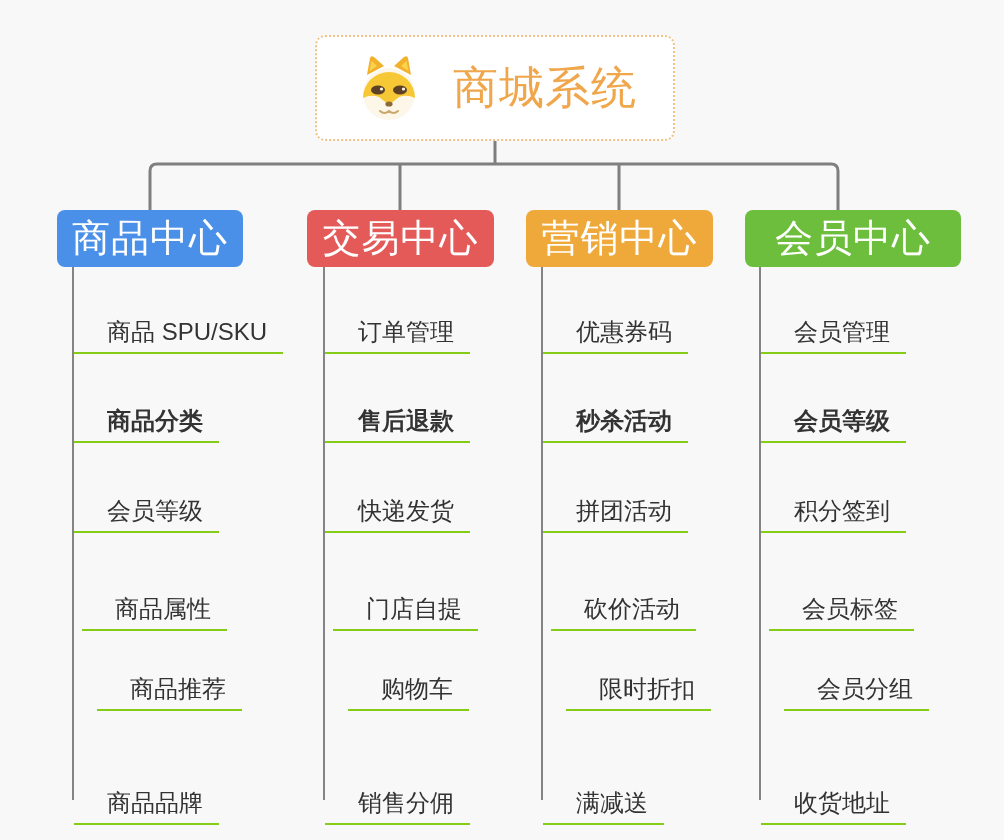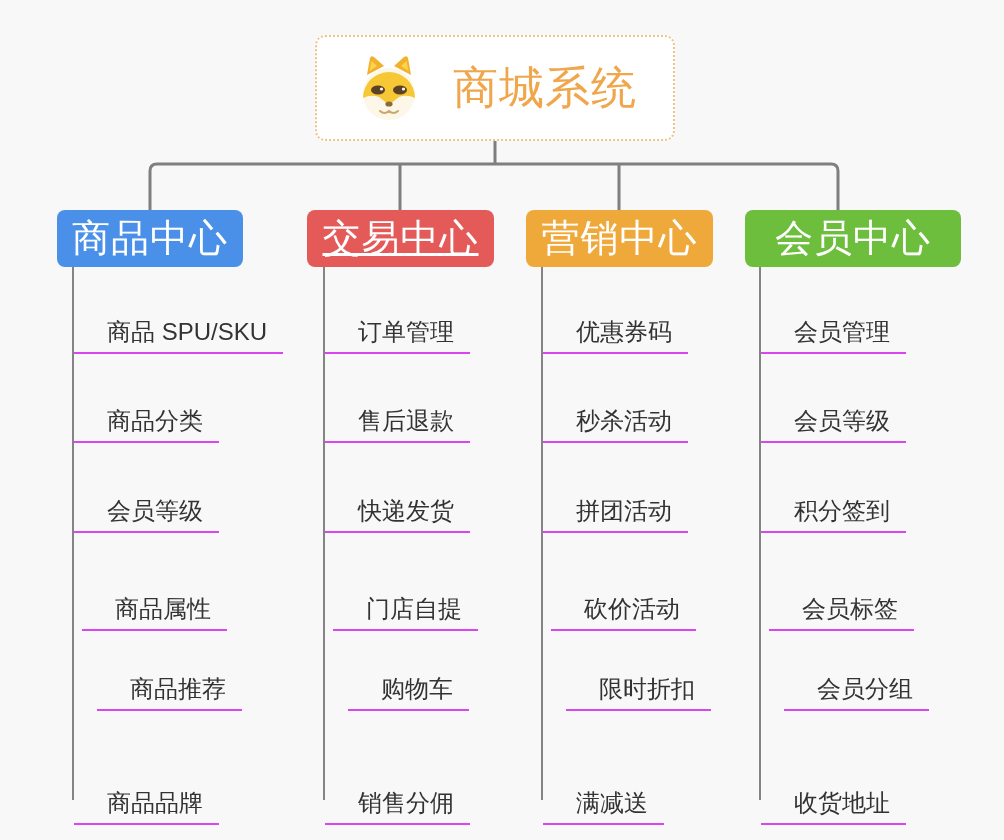--- a/index.html
+++ b/index.html
@@ -47,23 +47,23 @@
   .c2 { left: 541px; }
   .c3 { left: 759px; }
   .child-node {
     position: absolute; left: 0;
     white-space: nowrap;
   }
   .child-node span {
     display: inline-block;
     font-size: 24px; line-height: 32px; color: #333333;
     padding: 0 16px 4px 33px;
-    border-bottom: 2px solid #d946ef;
+    border-bottom: 2px solid #84cc16;
   }
-  .i0 { top: 49px; } .i1 { top: 138px; } .i2 { top: 228px; }
+  .i0 { top: 49px; } .i1 { top: 138px; font-weight: bold; } .i2 { top: 228px; }
   .i3 { top: 326px; margin-left: 8px; } .i4 { top: 406px; margin-left: 23px; } .i5 { top: 520px; }
 </style>
 </head>
 <body>
 
 <div id="canvas">
 
   <svg id="connectors" viewBox="0 0 1004 840">
     <g fill="none" stroke="#7F7F7F" stroke-width="3">
       <path d="M495 141 L495 164"></path>
@@ -92,21 +92,21 @@
 
       <ellipse cx="36" cy="49" rx="3.6" ry="2.6" fill="#8A6A3B"></ellipse>
       <path d="M27 56 Q31.5 60 36 56 Q40.5 60 45 56" stroke="#C9A86A" stroke-width="2" fill="none" stroke-linecap="round"></path>
     </svg>
     <span class="root-title">商城系统</span>
   </div>
 
   <div class="branch-node b0" style="background: rgb(74, 144, 232);">
     <span>商品中心</span>
   </div>
-  <div class="branch-node b1" style="background: rgb(227, 90, 89); text-decoration: underline;">
+  <div class="branch-node b1" style="background: rgb(227, 90, 89);">
     <span>交易中心</span>
   </div>
   <div class="branch-node b2" style="background: rgb(239, 169, 59);">
     <span>营销中心</span>
   </div>
   <div class="branch-node b3" style="background: rgb(108, 190, 60);">
     <span>会员中心</span>
   </div>
 
   <div class="child-col c0">

